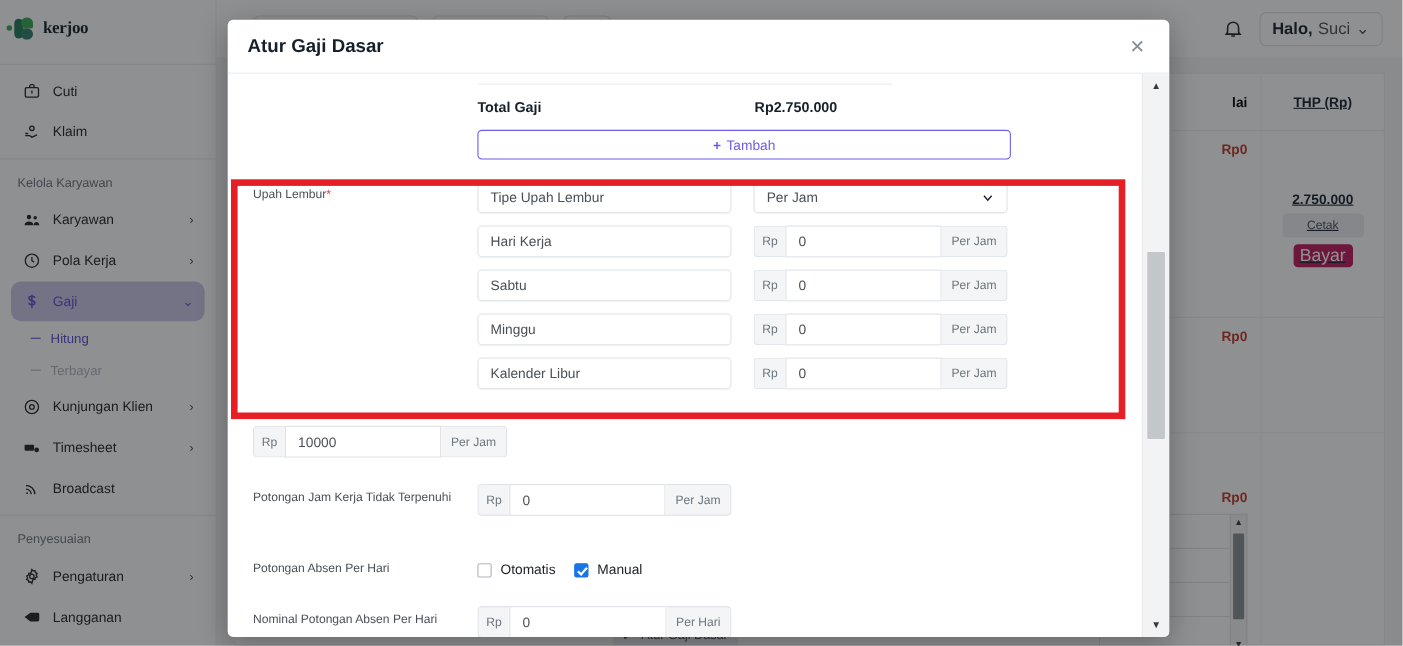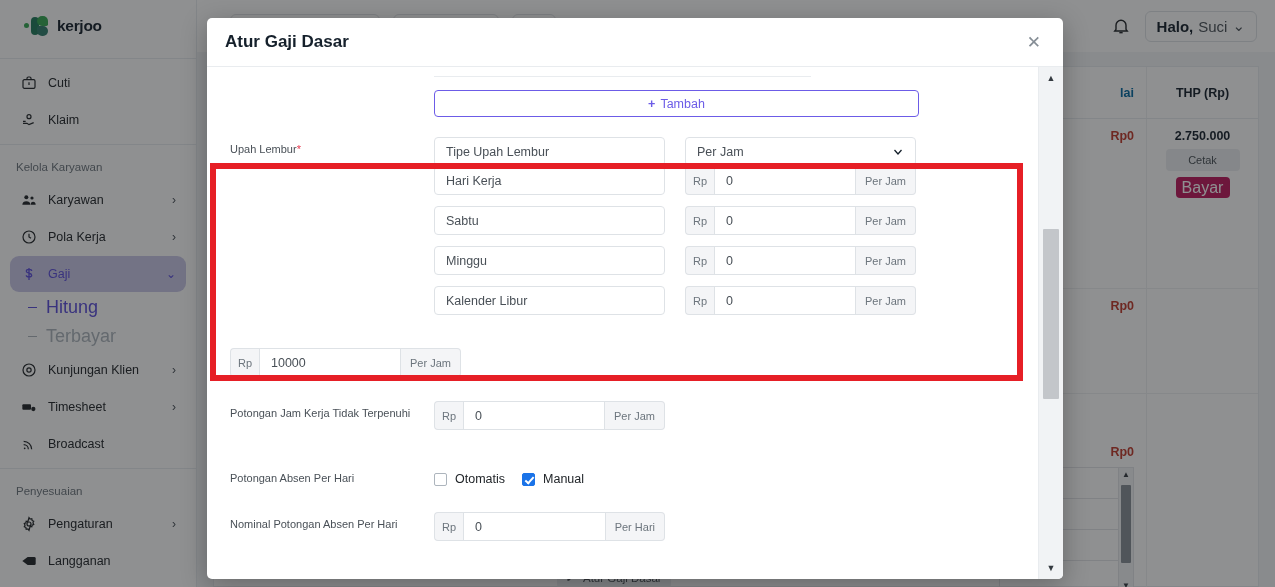--- a/index.html
+++ b/index.html
@@ -11,21 +11,21 @@
     background: #ffffff;
   }
 
   
   #app { position: absolute; inset: 0; background: #fff; }
 
   .sidebar {
     position: absolute; left: 0; top: 0; width: 197px; height: 587px;
     background: #fff; border-right: 1px solid #e9ecef;
   }
-  .brand { height: 52px; display: flex; align-items: center; padding-left: 24px; gap: 7px; }
+  .brand { height: 52px; display: flex; align-items: center; padding-left: 6px; gap: 7px; font-family: Liberation Serif, serif; }
   .brand-mark { position: relative; width: 26px; height: 20px; }
   .brand-dot { position: absolute; left: 0; top: 7px; width: 5px; height: 5px; border-radius: 50%; background: #34a853; }
   .brand-k1 { position: absolute; left: 7px; top: 1px; width: 8px; height: 18px; border-radius: 4px; background: #1f7a5a; }
   .brand-k2 { position: absolute; left: 13px; top: 0px; width: 11px; height: 10px; border-radius: 6px 6px 2px 6px; background: #34a853; }
   .brand-k3 { position: absolute; left: 13px; top: 10px; width: 11px; height: 10px; border-radius: 2px 6px 6px 6px; background: #2e7d6b; }
   .brand-word { font-size: 15.5px; font-weight: 700; letter-spacing: -0.3px; color: #15202b; }
 
   .side-sep { height: 1px; background: #e9ecef; margin: 6px 0; }
   .side-group { font-size: 11.5px; color: #6c757d; padding: 10px 0 8px 16px; }
   .side-item {
@@ -34,21 +34,21 @@
     border-radius: 9px; font-size: 12.5px; color: #212529; cursor: pointer;
   }
   .side-item .ico { width: 17px; height: 17px; display:flex; align-items:center; justify-content:center; color:#212529; }
   .side-item .lbl { flex: 1; }
   .side-item .chev { color: #495057; font-size: 12px; }
   .side-item.active { background: #c9c7e8; color: #5b4ddb; }
   .side-item.active .lbl, .side-item.active .ico, .side-item.active .chev { color: #5b4ddb; }
   .side-sub {
     display: flex; align-items: center; gap: 9px;
     height: 29px; margin: 0 10px; padding: 0 10px 0 18px;
-    font-size: 18px; color: #adb5bd; cursor: pointer;
+    font-size: 12px; color: #adb5bd; cursor: pointer;
   }
   .side-sub.on { color: #5b4ddb; }
   .side-sub .dash { width: 9px; height: 1.5px; background: currentColor; }
 
   .topbar {
     position: absolute; left: 197px; top: 0; right: 0; height: 52px;
     background: #fff; display: flex; align-items: center; justify-content: flex-end;
     gap: 14px; padding-right: 18px;
   }
   .bell { width: 20px; height: 20px; color: #212529; }
@@ -60,23 +60,23 @@
 
   .filterbar { position: absolute; left: 230px; top: 14px; display: flex; gap: 13px; }
   .filter-box { height: 32px; border: 1px solid #dee2e6; border-radius: 6px; background: #fff; }
   .fb1 { width: 150px; } .fb2 { width: 106px; } .fb3 { width: 44px; }
 
   .content { position: absolute; left: 197px; top: 52px; right: 0; bottom: 0; background: #f4f5f7; }
   .table-wrap { position: absolute; left: 16px; right: 16px; top: 14px; bottom: 0; background: #fff; border: 1px solid #e9ecef; }
   .th-row { display: flex; height: 52px; border-bottom: 1px solid #e9ecef; }
   .th { font-size: 12.5px; font-weight: 700; color: #15202b; display: flex; align-items: center; justify-content: center; }
   .td-row { display: flex; border-bottom: 1px solid #eef0f2; }
-  .cell { display: flex; align-items: flex-start; justify-content: flex-start; padding-top: 10px; font-size: 12.5px; }
+  .cell { display: flex; align-items: flex-start; justify-content: center; padding-top: 10px; font-size: 12.5px; }
   .c-nilai { width: 120px; justify-content: flex-end; padding-right: 12px; color: #c0392b; font-weight: 700; }
-  .c-thp { width: 112px; border-left: 1px solid #eef0f2; flex-direction: column; align-items: center; gap: 6px; color: #15202b; font-weight: 700; }
+  .c-thp { width: 112px; border-left: 1px solid #eef0f2; flex-direction: column; align-items: center; gap: 6px; color: #15202b; font-weight: 700; text-decoration: underline; }
   .btn-cetak { width: 74px; height: 22px; background: #eceef1; border-radius: 4px; color: #495057; font-size: 11px; font-weight: 400; display:flex; align-items:center; justify-content:center; }
   .btn-bayar { width: 54px; height: 21px; background: #be185d; border-radius: 4px; color: #fff; font-size: 16px; font-weight: 400; display:flex; align-items:center; justify-content:center; }
   .mini-list { width: 120px; border: 1px solid #e2e5e8; }
   .mini-list .ml { height: 31px; border-bottom: 1px solid #e2e5e8; font-size: 11px; color: #495057; padding: 7px 0 0 4px; overflow: hidden; white-space: nowrap; }
   .mini-sb { width: 15px; background: #f1f3f5; border: 1px solid #e2e5e8; border-left: 0; position: relative; }
   .mini-sb .thumb { position: absolute; left: 2px; right: 2px; background: #868e96; border-radius: 1px; }
   .mini-sb .ar { position: absolute; left: 0; right: 0; text-align: center; font-size: 8px; color: #343a40; }
 
   .emp-row { display: flex; align-items: flex-start; gap: 10px; padding: 6px 0 0 14px; }
   .avatar { width: 26px; height: 26px; border-radius: 50%; background: #2e9e63; margin-top: 8px; }
@@ -319,21 +319,21 @@
   <div class="filterbar">
     <div class="filter-box fb1"></div>
     <div class="filter-box fb2"></div>
     <div class="filter-box fb3"></div>
   </div>
 
   <div class="content">
     <div class="table-wrap">
       <div class="th-row">
         <div style="flex:1"></div>
-        <div class="th c-nilai" style="color:#0369a1;justify-content:flex-end">lai</div>
+        <div class="th c-nilai" style="color:#000000;justify-content:flex-end">lai</div>
         <div class="th c-thp">THP (Rp)</div>
       </div>
 
       <div class="td-row" style="height:170px">
         <div style="flex:1" class="emp-row">
           <div class="avatar"></div>
           <div style="padding-top:6px">
             <div class="emp-name">Misel Andara</div>
             <div class="emp-role">Finance Staff</div>
           </div>
@@ -395,20 +395,25 @@
   <div class="modal-head">
     <span class="modal-title">Atur Gaji Dasar</span>
     <span class="modal-close">✕</span>
   </div>
 
   <div class="modal-body">
     <div class="scroll-area">
 
       <div class="hr-top"></div>
 
+      <div class="total-row">
+        <div class="total-lbl"></div>
+        <div class="total-k">Total Gaji</div>
+        <div class="total-v">Rp2.750.000</div>
+      </div>
 
       <div class="btn-tambah">
         <span class="plus">+</span>
         <span>Tambah</span>
       </div>
 
       <div style="margin-top:20px">
         <div class="frow">
           <div class="flabel">
             <span>Upah Lembur</span><span class="req">*</span>
@@ -419,21 +424,21 @@
               <span>Per Jam</span>
               <span class="caret">
                 <svg viewBox="0 0 24 24" width="12" height="12" fill="none" stroke="currentColor" stroke-width="2.6">
                     <path d="M5 8l7 8 7-8"></path>
                   </svg>
               </span>
             </div>
           </div>
         </div>
 
-        <div class="frow" style="">
+        <div class="frow" style="margin-top:11px">
           <div class="flabel"></div>
           <div class="fctl">
             <div class="txt-in w-left">Hari Kerja</div>
             <div class="grp">
               <span class="pre">Rp</span>
               <span class="inp">0</span>
               <span class="suf">Per Jam</span>
             </div>
           </div>
         </div>

